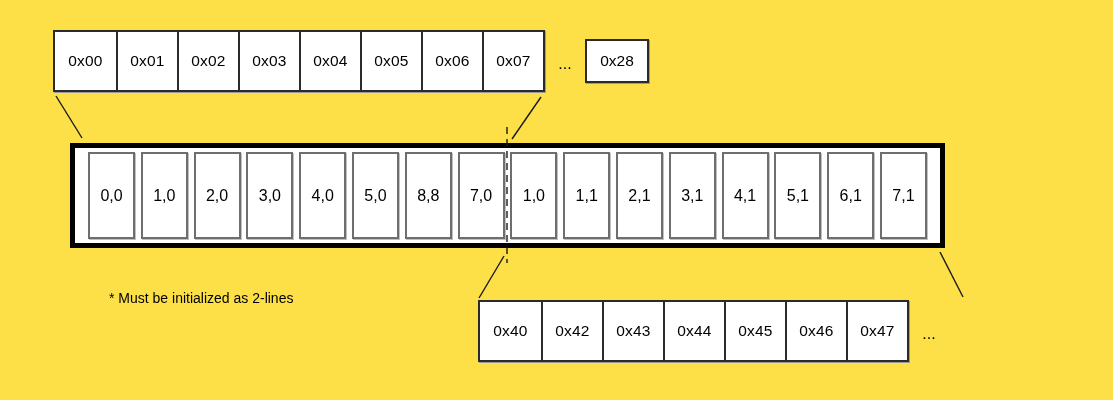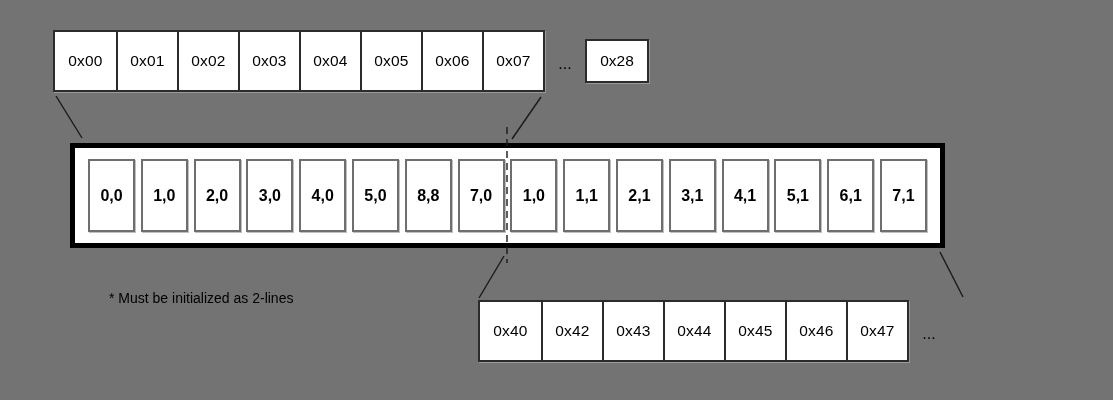--- a/index.html
+++ b/index.html
@@ -1,20 +1,20 @@
 <!DOCTYPE html>
 <html><head>
 <meta charset="utf-8">
 <style>
   html, body { margin: 0; padding: 0; background: #ffffff; }
   #stage {
     position: relative;
     width: 1113px;
     height: 400px;
-    background: #737373;
+    background: #fde047;
     font-family: "Liberation Sans", "DejaVu Sans", sans-serif;
     color: #000000;
     overflow: hidden;
   }
 
   
   .addr-row {
     position: absolute;
     display: flex;
     align-items: center;
@@ -69,29 +69,28 @@
     border: 5px solid #000000;
     background: #ffffff;
     display: flex;
     justify-content: space-between;
     align-items: center;
     padding: 0 13px;
   }
   .line-cell {
     box-sizing: border-box;
     width: 47px;
-    height: 73px;
+    height: 87px;
     border: 2px solid #6e6e6e;
     box-shadow: 1px 1px 0 #c0c0c0;
     background: #ffffff;
     display: flex;
     align-items: center;
     justify-content: center;
     font-size: 16px;
-    font-weight: bold;
   }
 
   
   #note {
     position: absolute;
     left: 109px;
     top: 290px;
     font-size: 14px;
   }
 

